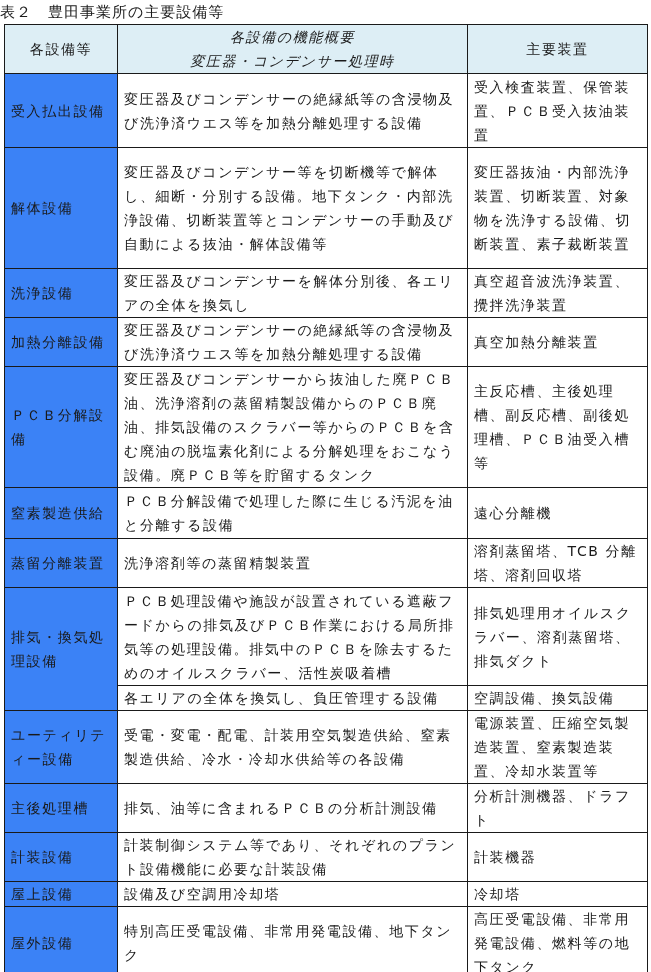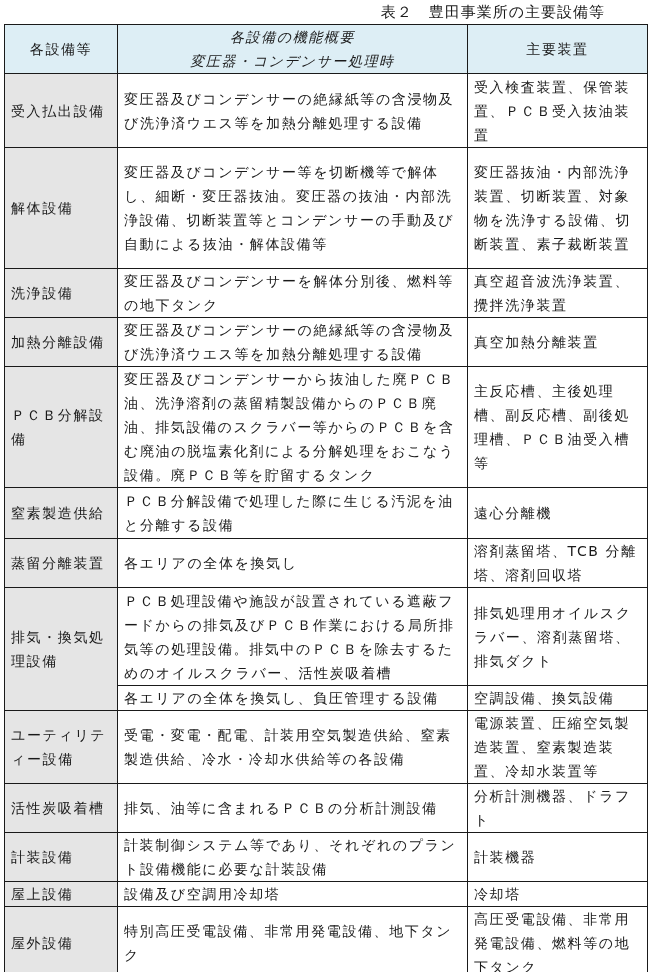--- a/index.html
+++ b/index.html
@@ -3,38 +3,38 @@
   <meta charset="utf-8">
   <style>
     html, body { margin: 0; padding: 0; background: #ffffff; }
     body {
       width: 651px; height: 972px; position: relative; overflow: hidden;
       font-family: "DejaVu Sans", "Liberation Sans", sans-serif;
       color: #1a1a1a;
     }
     .caption {
       position: absolute; left: 0; top: 2px; width: 605px;
-      text-align: right; font-size: 15px; line-height: 20px;
+      text-align: left; font-size: 15px; line-height: 20px;
       letter-spacing: 1px;
     }
     table.spec {
       position: absolute; left: 4px; top: 24px;
       width: 643px; border-collapse: collapse; table-layout: fixed;
       font-size: 14px; letter-spacing: 1.6px;
     }
     table.spec td, table.spec th {
       border: 1.5px solid #1a1a1a;
       padding: 0 6px;
       line-height: 24px;
       vertical-align: middle;
       font-weight: normal;
       word-break: break-all;
     }
     table.spec th { background: #ddeef5; text-align: center; height: 45px; }
-    td.label { background: #e5e5e5; padding-left: 4px; white-space: normal; }
+    td.label { background: #3b82f6; padding-left: 4px; white-space: normal; }
     col.c1 { width: 113px; }
     col.c2 { width: 350px; }
     col.c3 { width: 180px; }
     .line { display: block; font-style: italic; }
   </style>
 </head>
 <body>
 
 <div class="caption">表２　豊田事業所の主要設備等</div>
 
@@ -54,64 +54,64 @@
     <th>主要装置</th>
   </tr>
 
   <tr style="height:74px">
     <td class="label">受入払出設備</td>
     <td>変圧器及びコンデンサーの絶縁紙等の含浸物及び洗浄済ウエス等を加熱分離処理する設備</td>
     <td>受入検査装置、保管装置、ＰＣＢ受入抜油装置</td>
   </tr>
   <tr style="height:121px">
     <td class="label">解体設備</td>
-    <td>変圧器及びコンデンサー等を切断機等で解体し、細断・変圧器抜油。変圧器の抜油・内部洗浄設備、切断装置等とコンデンサーの手動及び自動による抜油・解体設備等</td>
+    <td>変圧器及びコンデンサー等を切断機等で解体し、細断・分別する設備。地下タンク・内部洗浄設備、切断装置等とコンデンサーの手動及び自動による抜油・解体設備等</td>
     <td>変圧器抜油・内部洗浄装置、切断装置、対象物を洗浄する設備、切断装置、素子裁断装置</td>
   </tr>
   <tr style="height:49px">
     <td class="label">洗浄設備</td>
-    <td>変圧器及びコンデンサーを解体分別後、燃料等の地下タンク</td>
+    <td>変圧器及びコンデンサーを解体分別後、各エリアの全体を換気し</td>
     <td>真空超音波洗浄装置、攪拌洗浄装置</td>
   </tr>
   <tr style="height:47px">
     <td class="label">加熱分離設備</td>
     <td>変圧器及びコンデンサーの絶縁紙等の含浸物及び洗浄済ウエス等を加熱分離処理する設備</td>
     <td>真空加熱分離装置</td>
   </tr>
   <tr style="height:120px">
     <td class="label">ＰＣＢ分解設備</td>
     <td>変圧器及びコンデンサーから抜油した廃ＰＣＢ油、洗浄溶剤の蒸留精製設備からのＰＣＢ廃油、排気設備のスクラバー等からのＰＣＢを含む廃油の脱塩素化剤による分解処理をおこなう設備。廃ＰＣＢ等を貯留するタンク</td>
     <td>主反応槽、主後処理槽、副反応槽、副後処理槽、ＰＣＢ油受入槽等</td>
   </tr>
   <tr style="height:51px">
     <td class="label">窒素製造供給</td>
     <td>ＰＣＢ分解設備で処理した際に生じる汚泥を油と分離する設備</td>
     <td>遠心分離機</td>
   </tr>
   <tr style="height:48px">
     <td class="label">蒸留分離装置</td>
-    <td>各エリアの全体を換気し</td>
+    <td>洗浄溶剤等の蒸留精製装置</td>
     <td>溶剤蒸留塔、TCB 分離塔、溶剤回収塔</td>
   </tr>
   <tr style="height:98px">
     <td class="label" rowspan="2">排気・換気処理設備</td>
     <td>ＰＣＢ処理設備や施設が設置されている遮蔽フードからの排気及びＰＣＢ作業における局所排気等の処理設備。排気中のＰＣＢを除去するためのオイルスクラバー、活性炭吸着槽</td>
     <td>排気処理用オイルスクラバー、溶剤蒸留塔、排気ダクト</td>
   </tr>
   <tr style="height:24px">
     <td>各エリアの全体を換気し、負圧管理する設備</td>
     <td>空調設備、換気設備</td>
   </tr>
   <tr style="height:71px">
     <td class="label">ユーティリティー設備</td>
     <td>受電・変電・配電、計装用空気製造供給、窒素製造供給、冷水・冷却水供給等の各設備</td>
     <td>電源装置、圧縮空気製造装置、窒素製造装置、冷却水装置等</td>
   </tr>
   <tr style="height:49px">
-    <td class="label">活性炭吸着槽</td>
+    <td class="label">主後処理槽</td>
     <td>排気、油等に含まれるＰＣＢの分析計測設備</td>
     <td>分析計測機器、ドラフト</td>
   </tr>
   <tr style="height:49px">
     <td class="label">計装設備</td>
     <td>計装制御システム等であり、それぞれのプラント設備機能に必要な計装設備</td>
     <td>計装機器</td>
   </tr>
   <tr style="height:25px">
     <td class="label">屋上設備</td>

